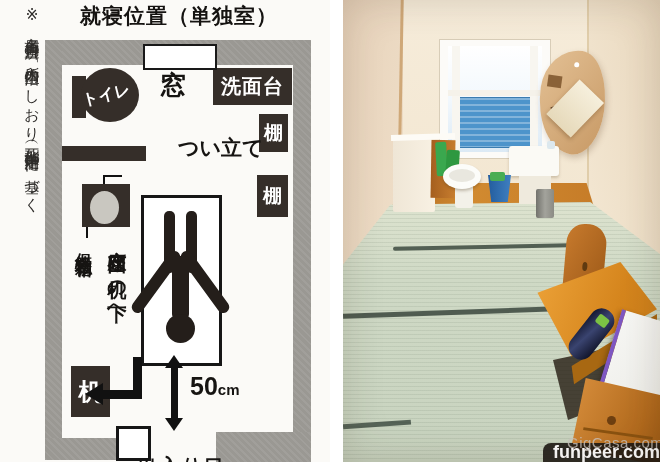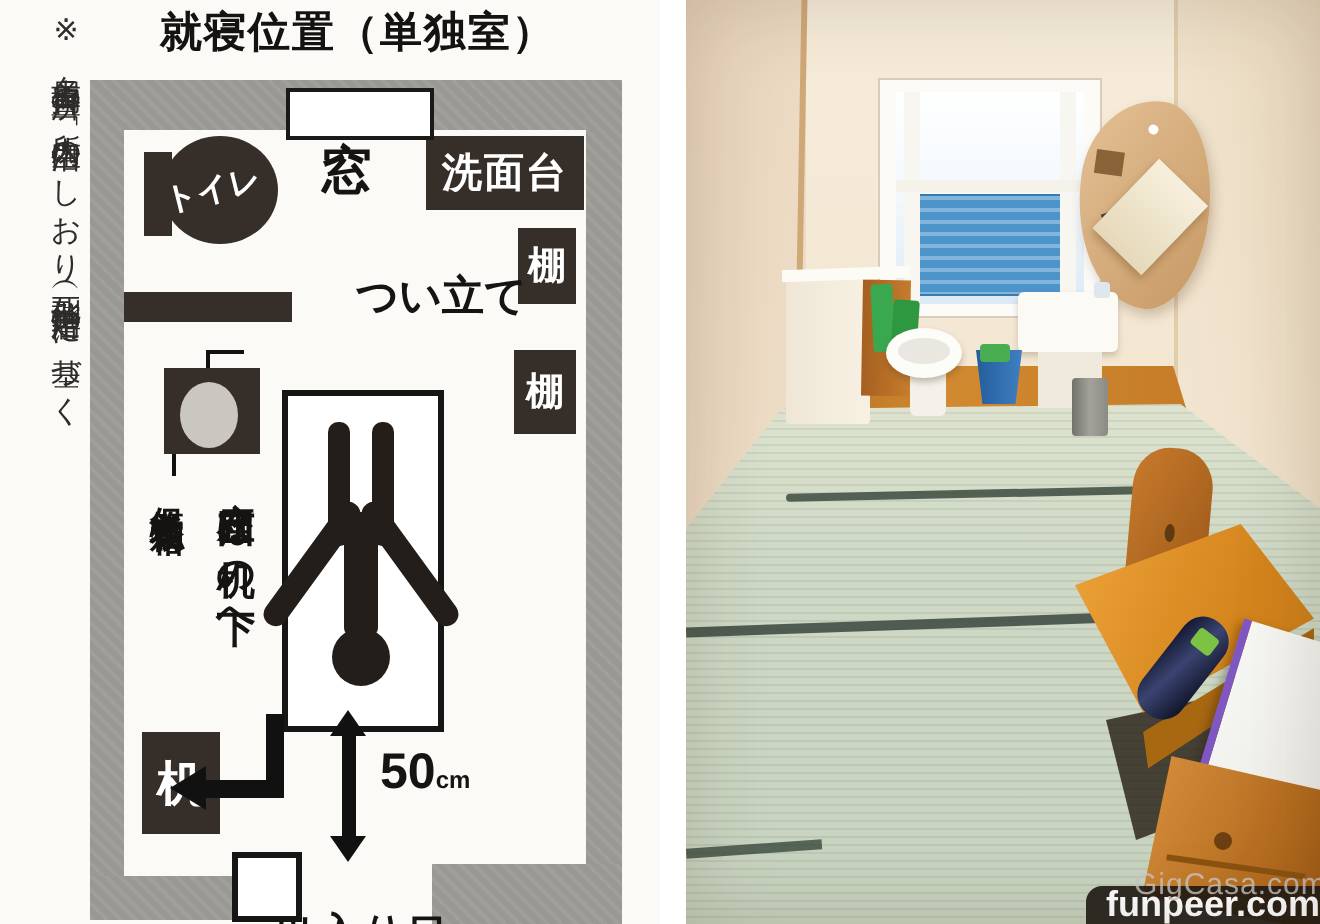--- a/index.html
+++ b/index.html
@@ -81,21 +81,21 @@
       <div class="abs" style="left:102px;top:390px;width:40px;height:9px;background:#111;"></div>
       <div class="abs" style="left:85px;top:383px;width:0;height:0;border-right:18px solid #111;border-top:11px solid transparent;border-bottom:11px solid transparent;"></div>
     </div>
 
     <div>
       <div class="abs" style="left:171px;top:366px;width:7px;height:54px;background:#111;"></div>
       <div class="abs" style="left:165px;top:355px;width:0;height:0;border-bottom:13px solid #111;border-left:9px solid transparent;border-right:9px solid transparent;"></div>
       <div class="abs" style="left:165px;top:418px;width:0;height:0;border-top:13px solid #111;border-left:9px solid transparent;border-right:9px solid transparent;"></div>
     </div>
     <div class="abs lbl" style="left:190px;top:372px;">
-      <span style="font-size:25px;">50</span><span style="font-size:12px;margin-top:48px;">cm</span>
+      <span style="font-size:25px;">50</span><span style="font-size:15px;margin-top:48px;">cm</span>
     </div>
 
     <div class="abs" style="left:116px;top:426px;width:29px;height:29px;background:#fff;border:3px solid #161616;z-index:2;"></div>
     <div class="abs lbl" style="left:138px;top:453px;font-size:19px;letter-spacing:3px;">出入り口</div>
   </section>
 
   <section class="abs photo">
 
     <div class="abs" style="left:52px;top:0;width:196px;height:192px;background:linear-gradient(180deg,#f6ecda,#f3e7d2);z-index:1;"></div>
     <div class="abs" style="left:0;top:0;width:60px;height:290px;background:linear-gradient(100deg,#e7d2ba,#efdfc9);clip-path:polygon(0 0,100% 0,100% 66%,0 97%);z-index:1;"></div>

